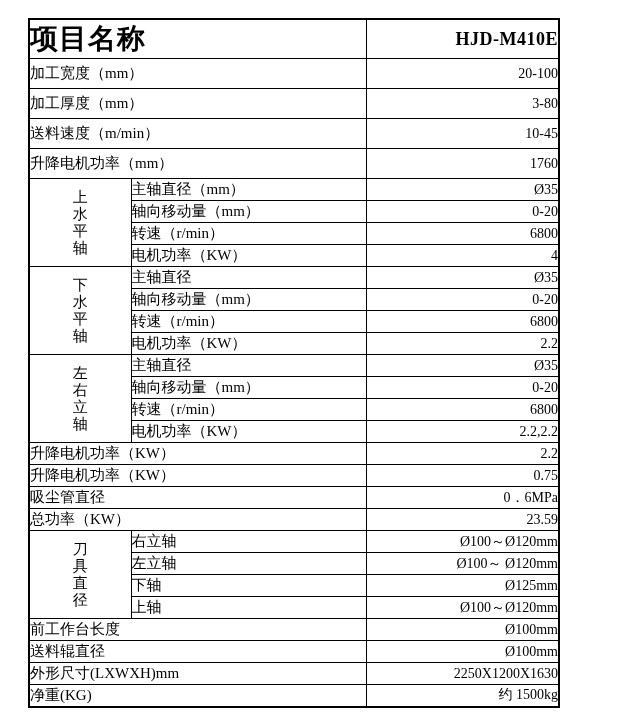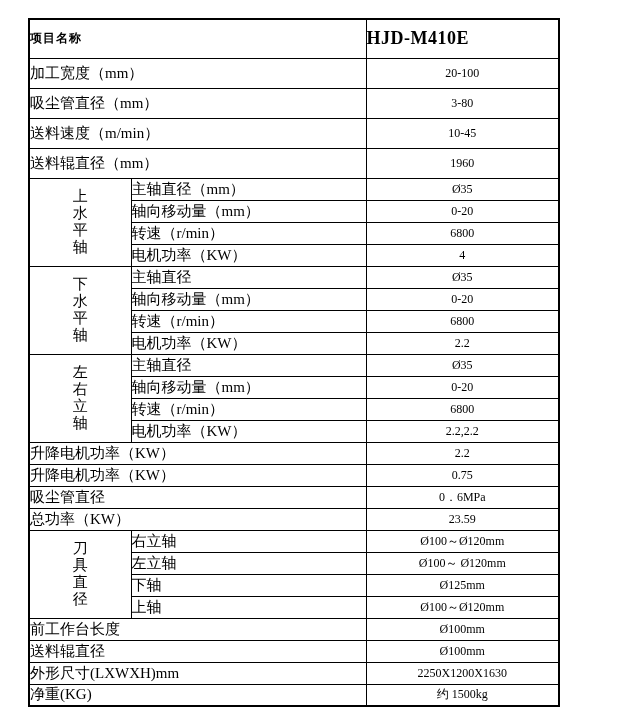--- a/index.html
+++ b/index.html
@@ -29,42 +29,42 @@
   }
   table.spec-table td {
     border: 1px solid #000000;
     padding: 0;
     vertical-align: middle;
     overflow: hidden;
   }
   
   tr.header-row { height: 39px; }
   td.title-cell {
-    font-size: 12px;
+    font-size: 28px;
     font-weight: bold;
     padding-left: 7px;
     letter-spacing: 1px;
   }
   td.model-cell {
     font-size: 18px;
     font-weight: bold;
-    text-align: left;
+    text-align: right;
     letter-spacing: 0.5px;
   }
   
   tr.r30 { height: 30px; }
   tr.r22 { height: 22px; }
   td.label-cell {
     font-size: 15px;
     padding-left: 6px;
     white-space: nowrap;
   }
   td.value-cell {
-    font-size: 12px;
-    text-align: center;
+    font-size: 14px;
+    text-align: right;
     white-space: nowrap;
   }
   td.group-cell {
     text-align: center;
     vertical-align: middle;
   }
   .vlabel {
     width: 16px;
     margin: 3px auto;
     font-size: 15px;
@@ -88,30 +88,30 @@
         <tr class="header-row">
       <td colspan="2" class="title-cell">项目名称</td>
       <td class="model-cell">HJD-M410E</td>
     </tr>
 
     <tr class="r30">
       <td colspan="2" class="label-cell">加工宽度（mm）</td>
       <td class="value-cell">20-100</td>
     </tr>
     <tr class="r30">
-      <td colspan="2" class="label-cell">吸尘管直径（mm）</td>
+      <td colspan="2" class="label-cell">加工厚度（mm）</td>
       <td class="value-cell">3-80</td>
     </tr>
     <tr class="r30">
       <td colspan="2" class="label-cell">送料速度（m/min）</td>
       <td class="value-cell">10-45</td>
     </tr>
     <tr class="r30">
-      <td colspan="2" class="label-cell">送料辊直径（mm）</td>
-      <td class="value-cell">1960</td>
+      <td colspan="2" class="label-cell">升降电机功率（mm）</td>
+      <td class="value-cell">1760</td>
     </tr>
 
     <tr class="r22">
       <td rowspan="4" class="group-cell">
         <div class="vlabel">上水平轴</div>
       </td>
       <td class="label-cell">主轴直径（mm）</td>
       <td class="value-cell">Ø35</td>
     </tr>
     <tr class="r22">

